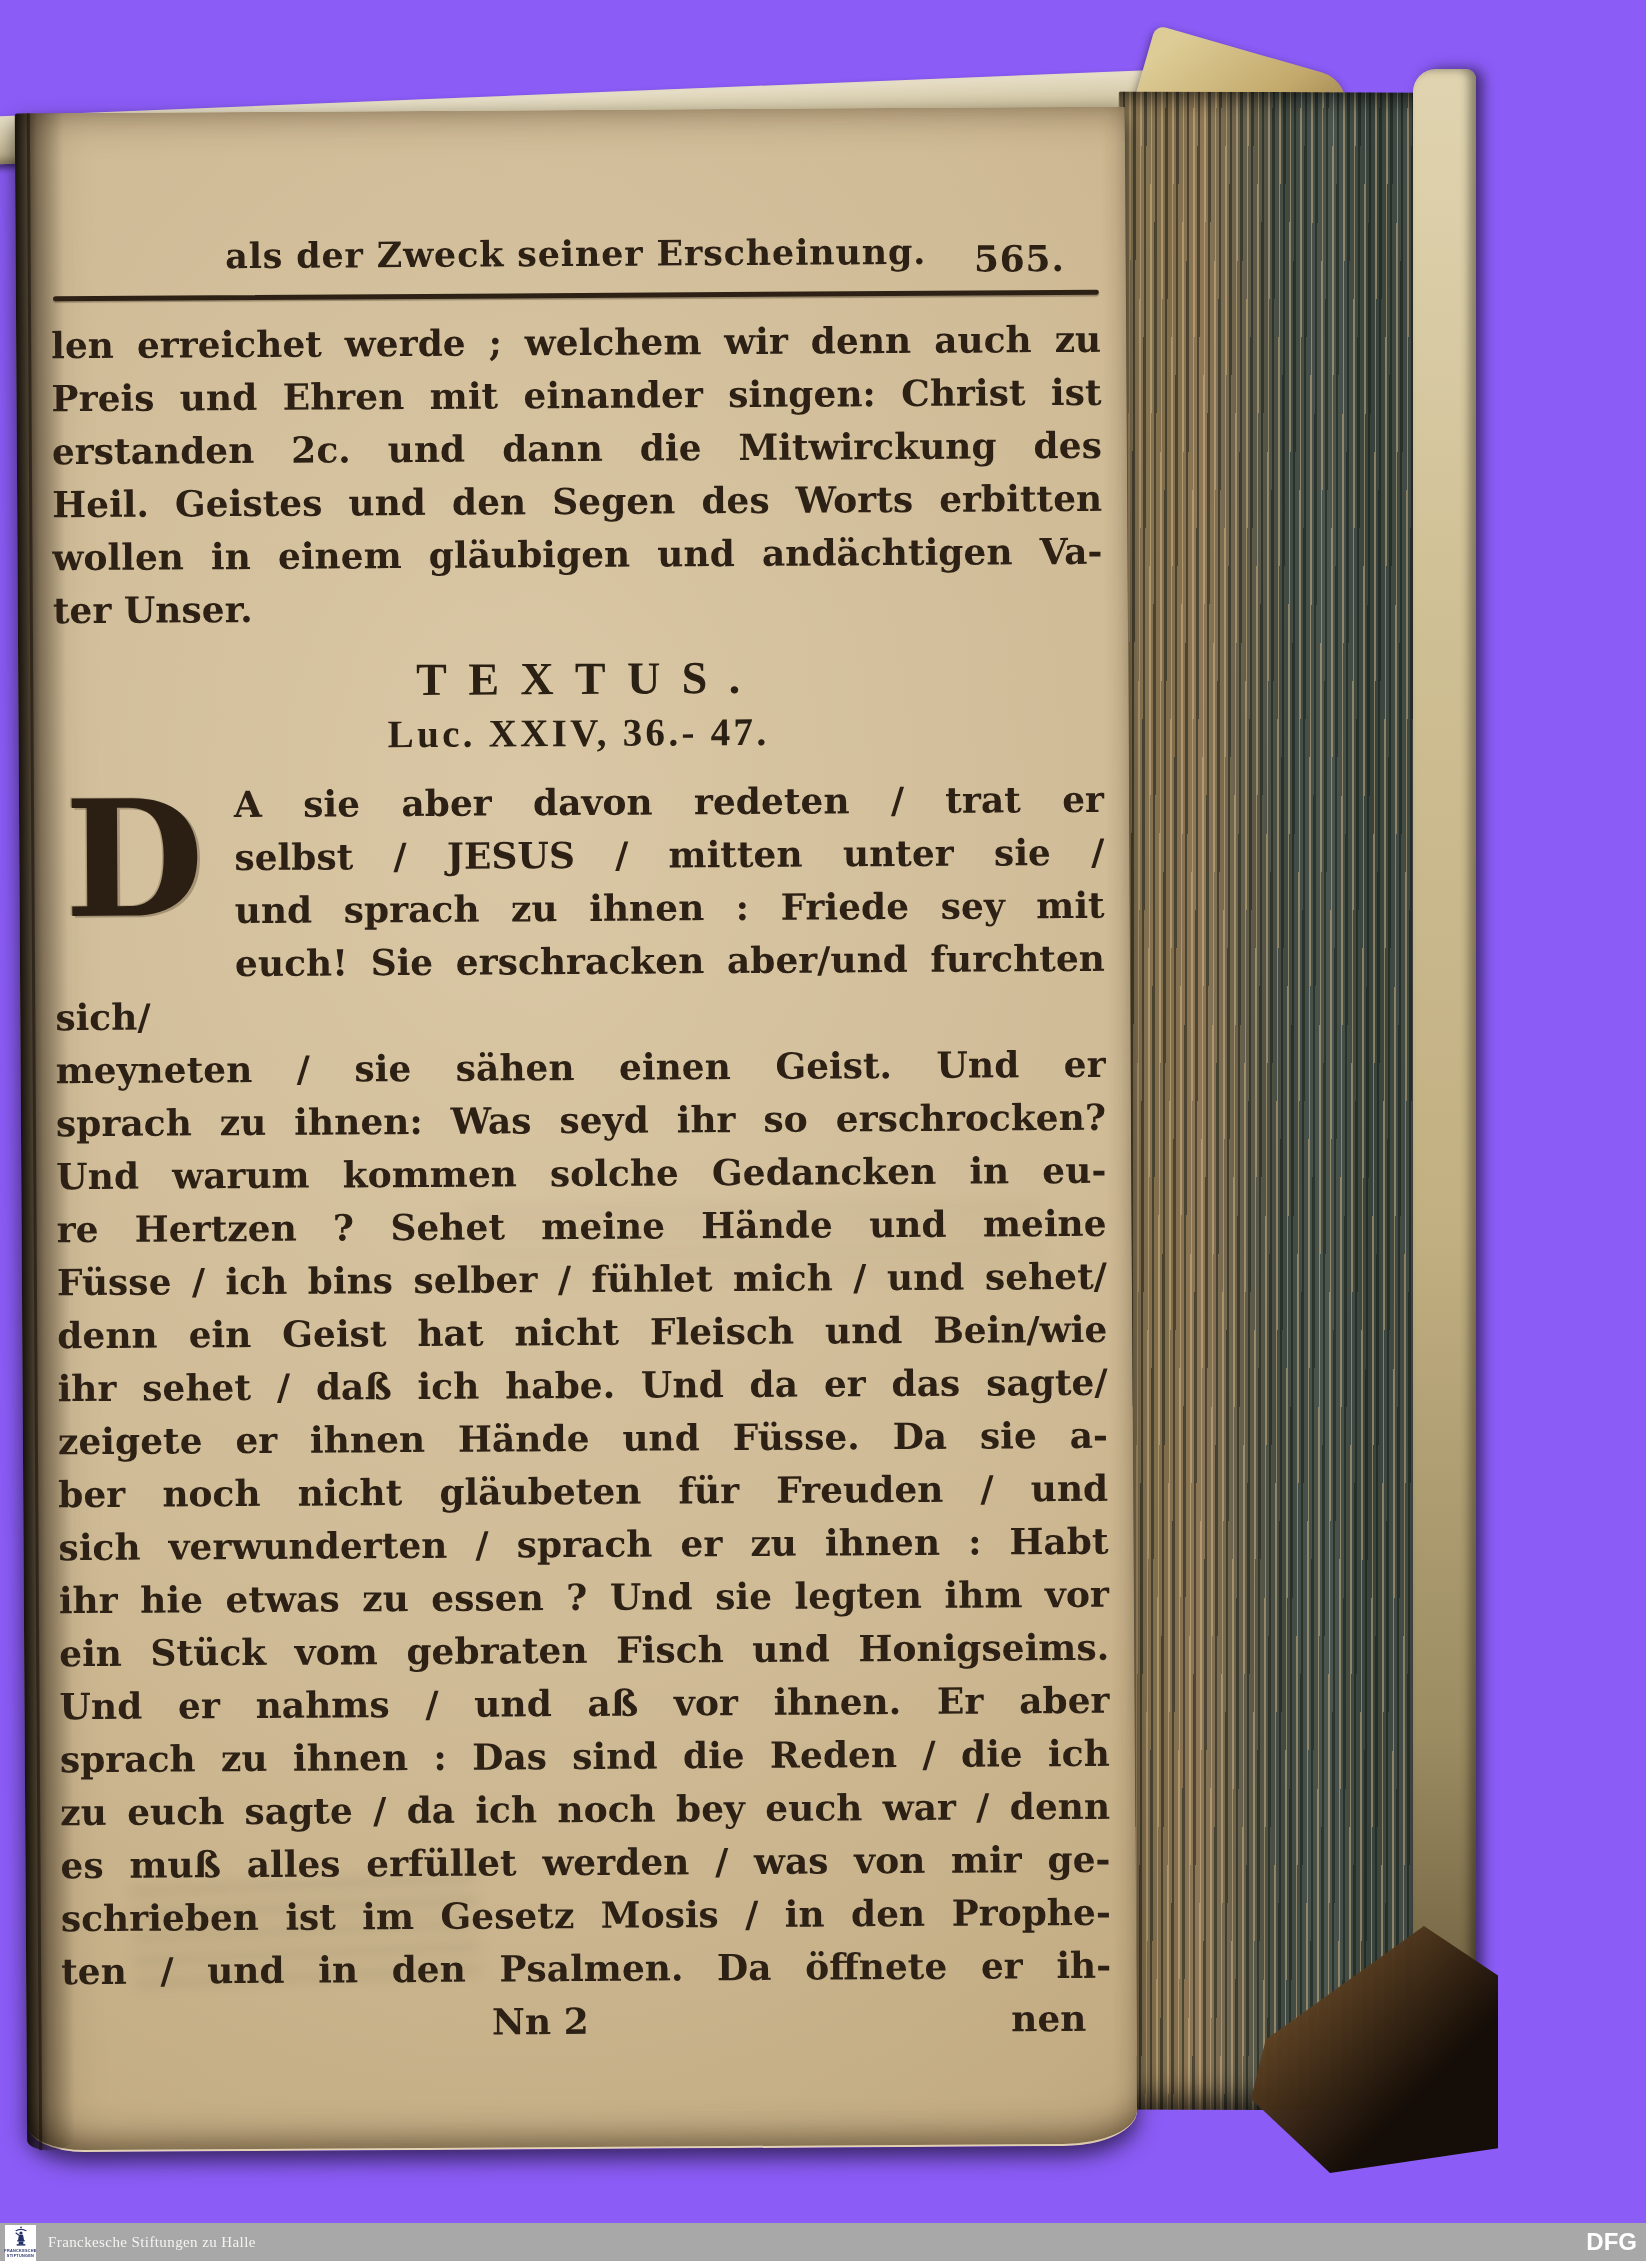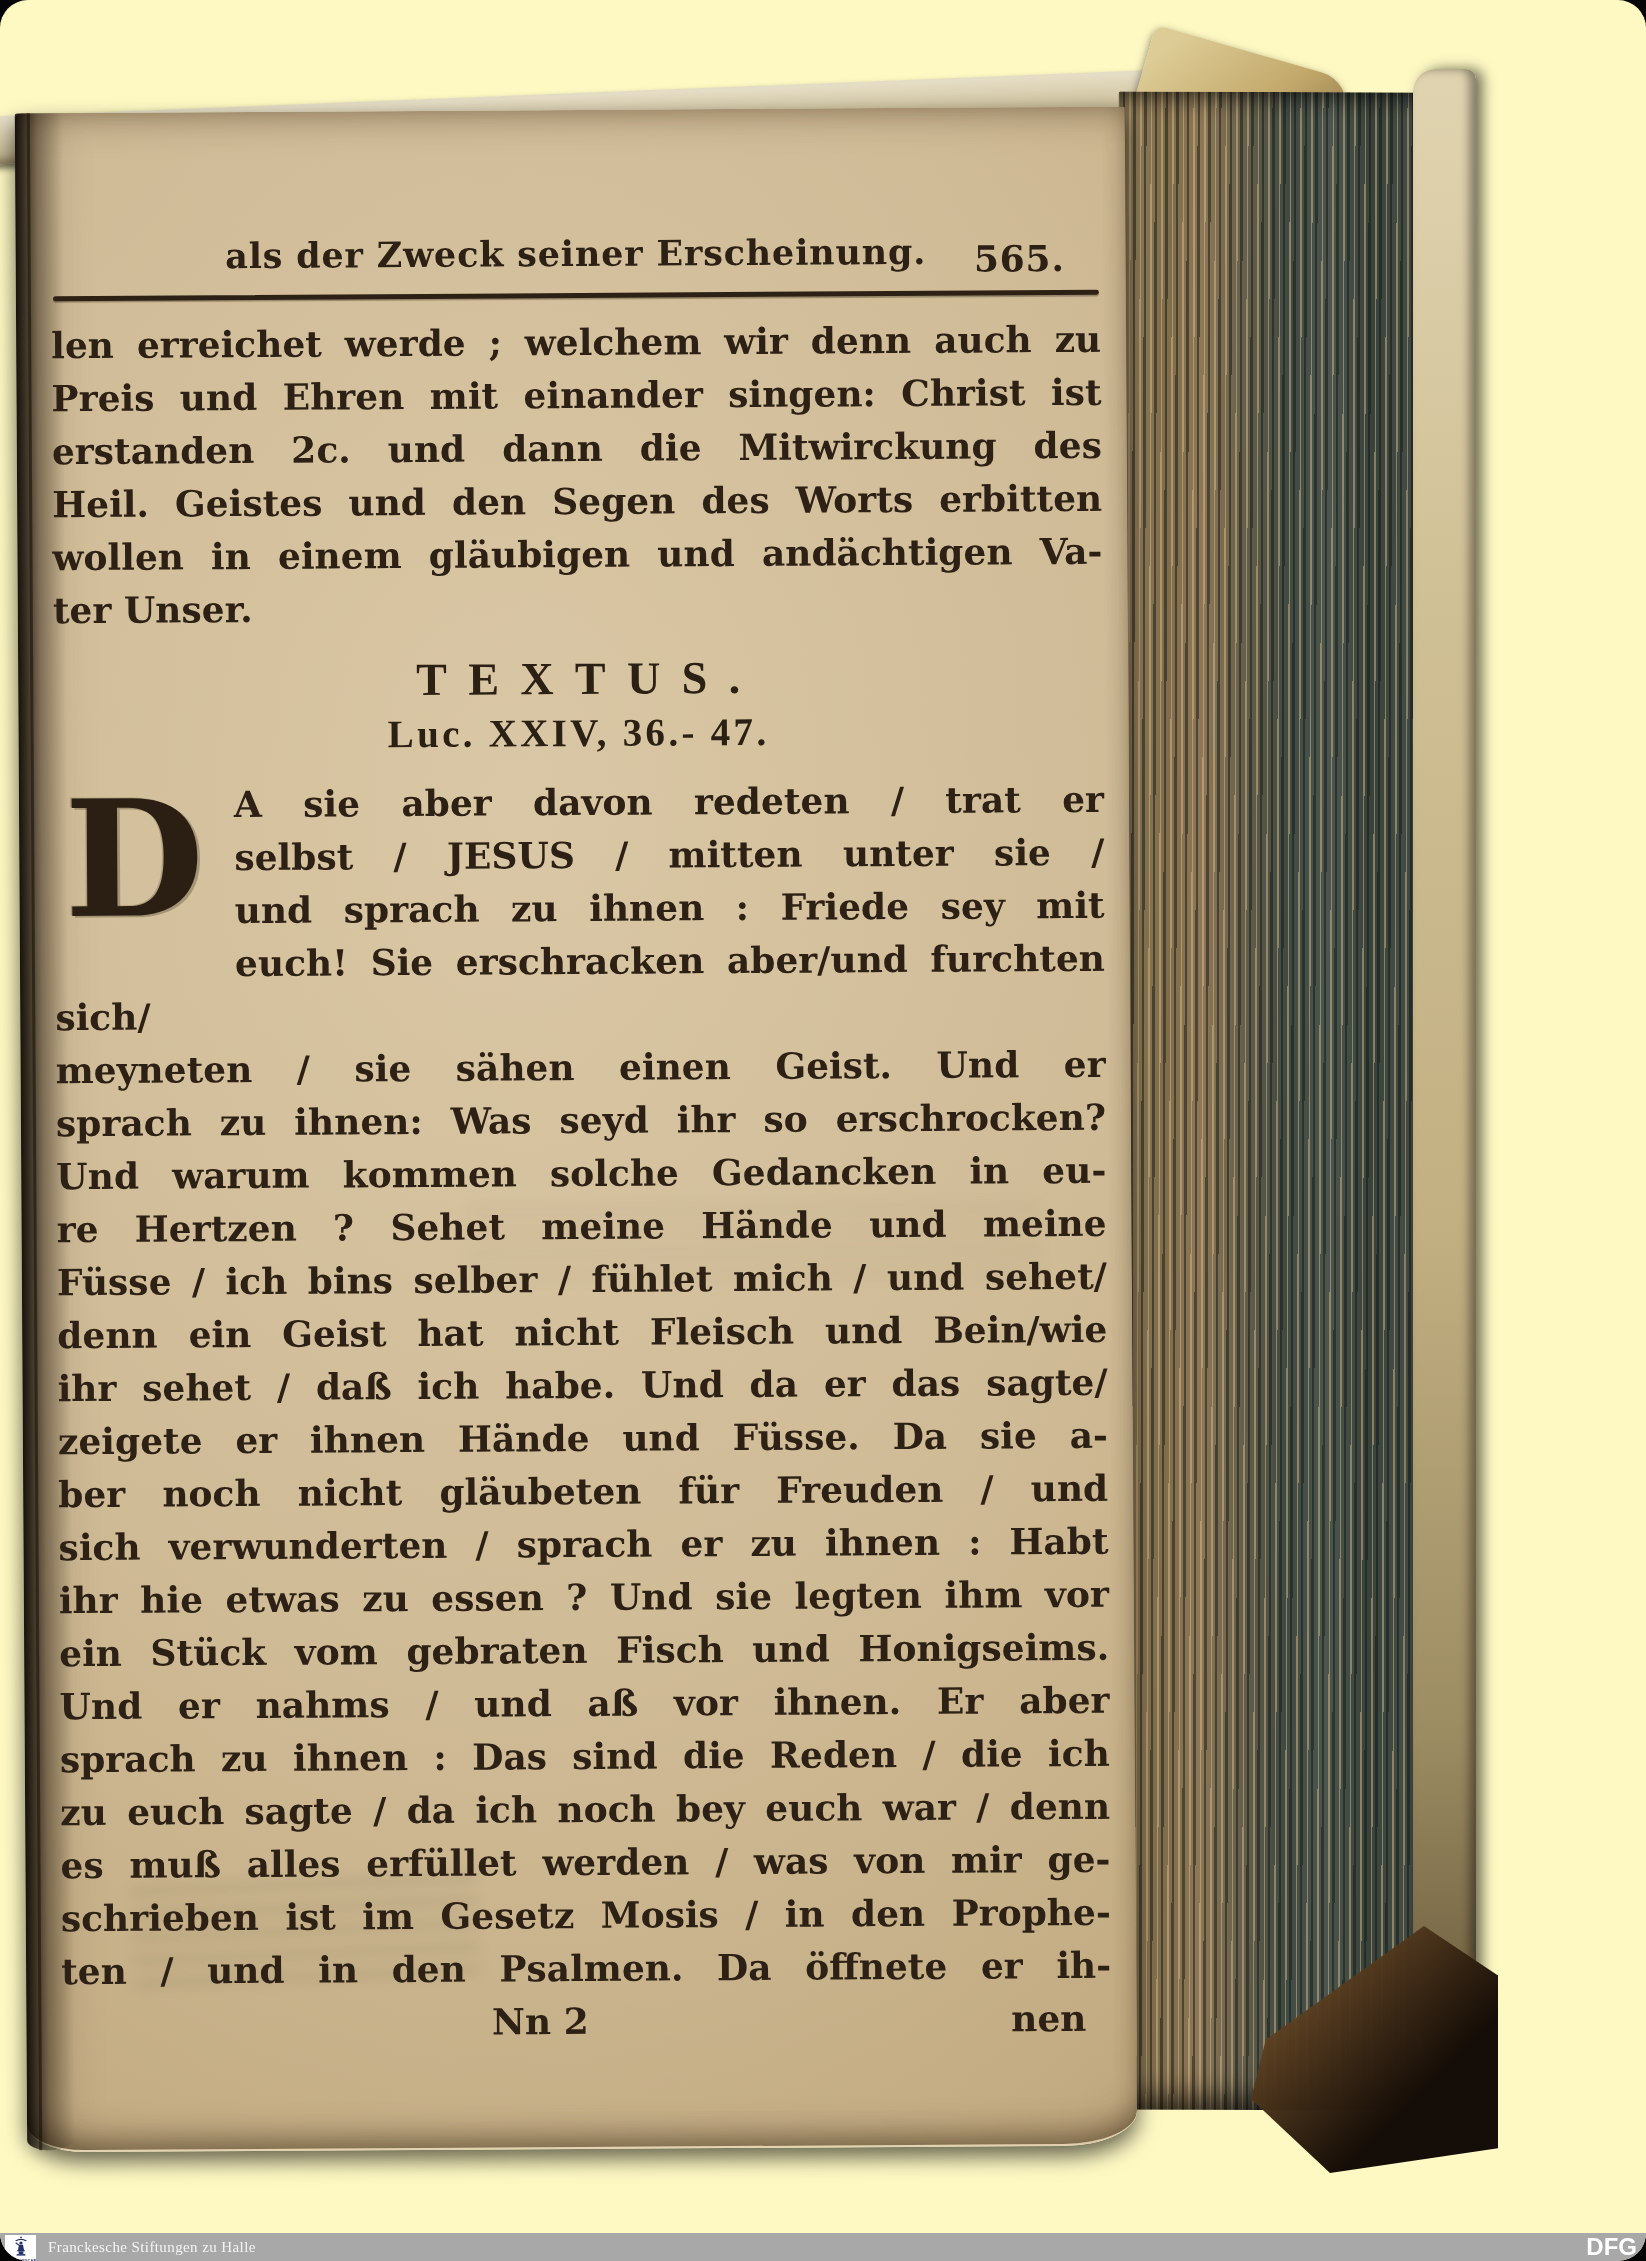--- a/index.html
+++ b/index.html
@@ -1,17 +1,17 @@
 <!DOCTYPE html>
 <html style="font-size:13px"><head>
 <meta charset="utf-8">
 <style>
   html,body{margin:0;padding:0;background:#050505;}
-  .stage{position:relative;width:1646px;height:2261px;background:#fef9c3;overflow:hidden;
-         font-family:"DejaVu Serif",serif;border-radius:28px;}
+  .stage{position:relative;width:1646px;height:2261px;background:#8b5cf6;overflow:hidden;
+         font-family:"DejaVu Serif",serif;}
 
   
   .vellum-top{position:absolute;left:-21.4px;top:91px;width:1301px;height:48px;
     background:linear-gradient(180deg,#e7dfc8 0%,#d5caa9 50%,#b4a783 100%);
     transform:rotate(-2.3deg);border-radius:3.3px;
     box-shadow:0 4.1px 6.6px rgba(0,0,0,.55), inset 0 -5px 6.6px rgba(90,80,55,.45);}
   .corner-fold{position:absolute;left:1136px;top:51px;width:206px;height:115px;
     background:linear-gradient(125deg,#ddcc96 10%,#c3a96b 55%,#8d7442 95%);
     transform:rotate(16deg);border-radius:10px 33px 21.4px 10px;
     box-shadow:0 3.3px 8.2px rgba(0,0,0,.5);}
@@ -76,21 +76,21 @@
 
   .ghost{position:absolute;pointer-events:none;}
   .ghost1{left:107px;top:1762px;width:346px;height:107px;opacity:.3;
     background:repeating-linear-gradient(0deg, rgba(82,86,52,.5) 0 8.2px, rgba(0,0,0,0) 8.2px 23px);
     filter:blur(6.6px);transform:rotate(-2deg);}
   .ghost2{left:445px;top:1095px;width:576px;height:74px;opacity:.1;
     background:repeating-linear-gradient(0deg, rgba(60,60,40,.6) 0 7.4px, rgba(0,0,0,0) 7.4px 21.4px);
     filter:blur(7.4px);}
 
   
-  .footer{position:absolute;left:0;bottom:0;width:1646px;height:28px;background:#a8a8a8;}
+  .footer{position:absolute;left:0;bottom:0;width:1646px;height:38px;background:#a8a8a8;}
   .logobox{position:absolute;left:5px;top:1.6px;width:31px;height:37px;background:#ffffff;
     display:flex;flex-direction:column;align-items:center;padding-top:1.6px;box-sizing:border-box;}
   .logotext{font-family:"Liberation Sans",sans-serif;font-weight:700;font-size:3.8px;
     line-height:4.6px;color:#243069;letter-spacing:0.3px;text-align:center;}
   .inst{position:absolute;left:48px;top:50%;transform:translateY(-50%);
     font-family:"Liberation Serif",serif;font-size:15px;color:#f4f4f2;letter-spacing:0.4px;}
   .dfg{position:absolute;right:9px;top:50%;transform:translateY(-50%);
     font-family:"Liberation Sans",sans-serif;font-weight:700;font-size:24px;color:#ffffff;}
 </style>
 </head>

